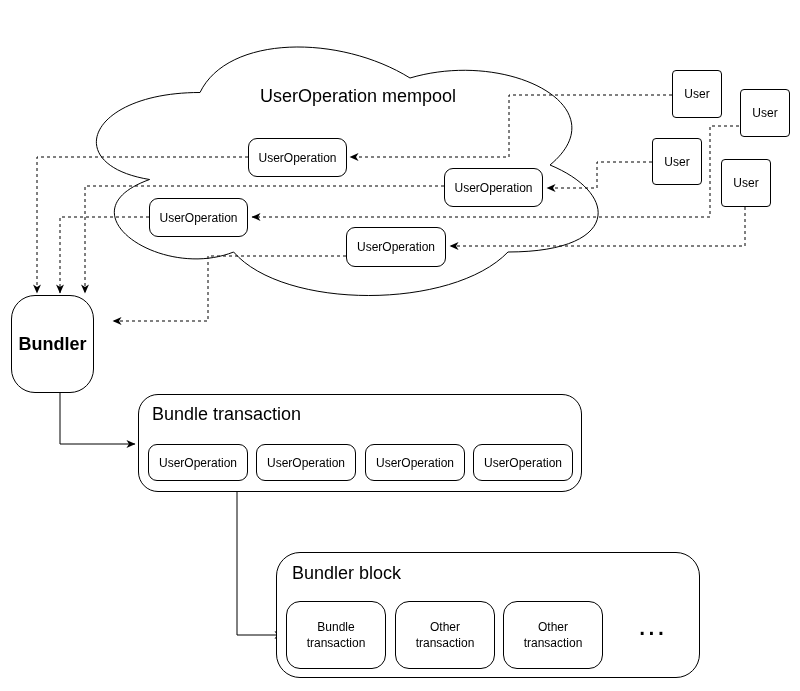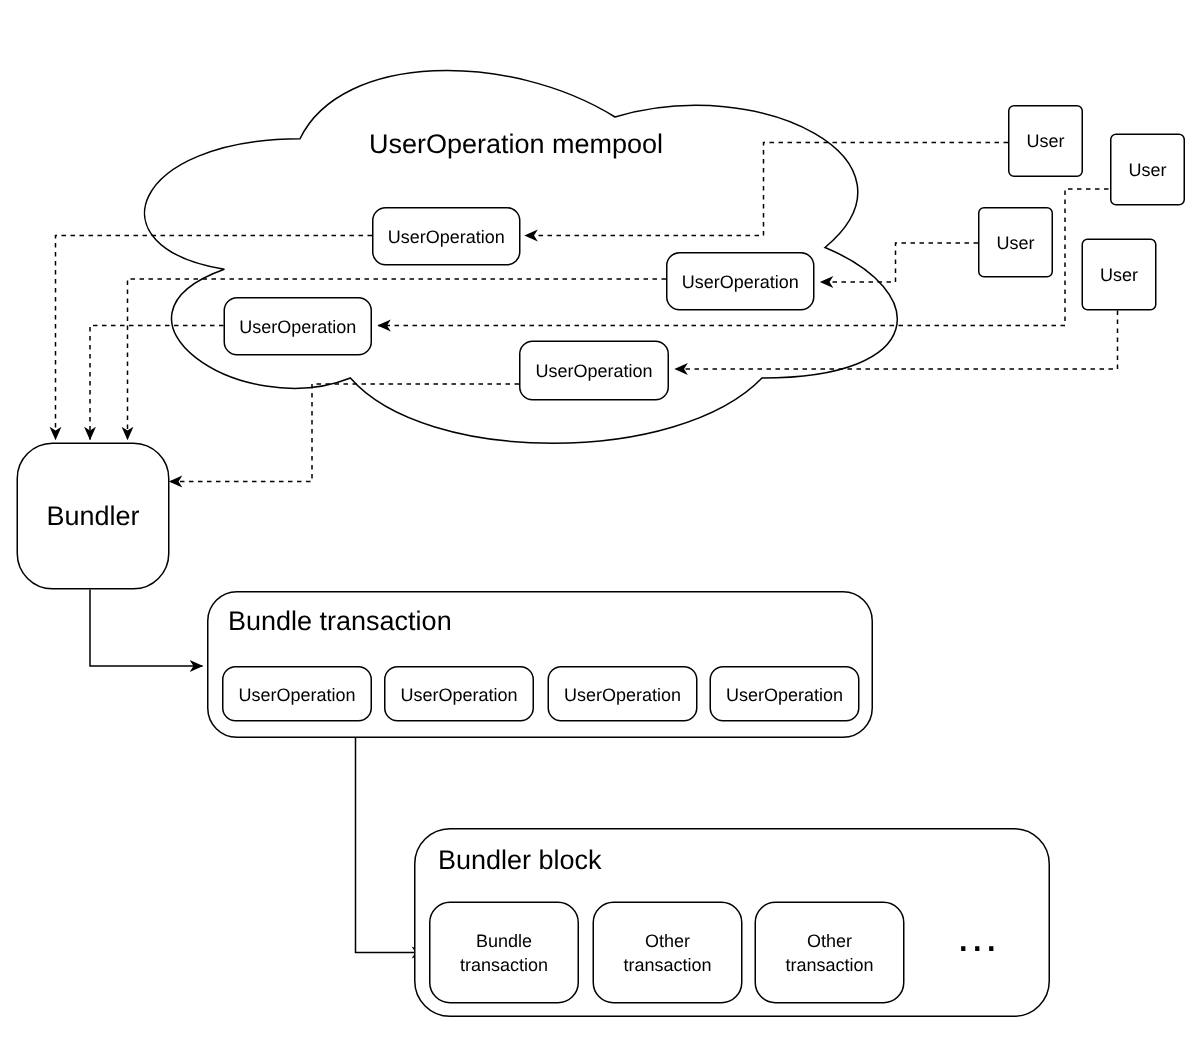--- a/index.html
+++ b/index.html
@@ -23,21 +23,21 @@
     background: #ffffff;
     display: flex;
     align-items: center;
     justify-content: center;
     text-align: center;
     font-size: 12px;
     line-height: 16px;
   }
   .user { width: 50px; height: 48px; border-radius: 4px; }
   .op { width: 99px; height: 39px; border-radius: 9px; }
-  .bundler { width: 102px; height: 98px; border-radius: 24px; font-size: 18px; }
+  .bundler { width: 83px; height: 98px; border-radius: 24px; font-size: 18px; font-weight: bold; }
   .container { border-radius: 20px; background: #ffffff; }
   .container.eth { border-radius: 24px; }
   .txbox { width: 100px; height: 68px; border-radius: 14px; }
   .lbl { position: absolute; font-size: 18px; white-space: nowrap; }
   .lbl.center { text-align: center; }
   .dots { position: absolute; font-size: 30px; line-height: 30px; letter-spacing: 1px; text-align: center; }
 </style>
 </head>
 <body>
 
@@ -61,21 +61,21 @@
 
     <polyline class="c-dash" marker-end="url(#arr)" points="248,157 37,157 37,293"></polyline>
     <polyline class="c-dash" marker-end="url(#arr)" points="149,217 60,217 60,293"></polyline>
     <polyline class="c-dash" marker-end="url(#arr)" points="444,186 85,186 85,293"></polyline>
     <polyline class="c-dash" marker-end="url(#arr)" points="346,256 208,256 208,321 113,321"></polyline>
 
     <polyline class="c-solid" marker-end="url(#arr)" points="60,393 60,444 135,444"></polyline>
     <polyline class="c-solid" marker-end="url(#arr)" points="237,492 237,635 283,635"></polyline>
   </svg>
 
-  <div class="lbl center" style="left:194px; top:86px; width:300px;">UserOperation mempool</div>
+  <div class="lbl center" style="left:208px; top:86px; width:300px;">UserOperation mempool</div>
 
   <div class="box op" style="left:248px; top:138px;">
     <span>UserOperation</span>
   </div>
   <div class="box op" style="left:149px; top:198px;">
     <span>UserOperation</span>
   </div>
   <div class="box op" style="left:444px; top:168px;">
     <span>UserOperation</span>
   </div>

